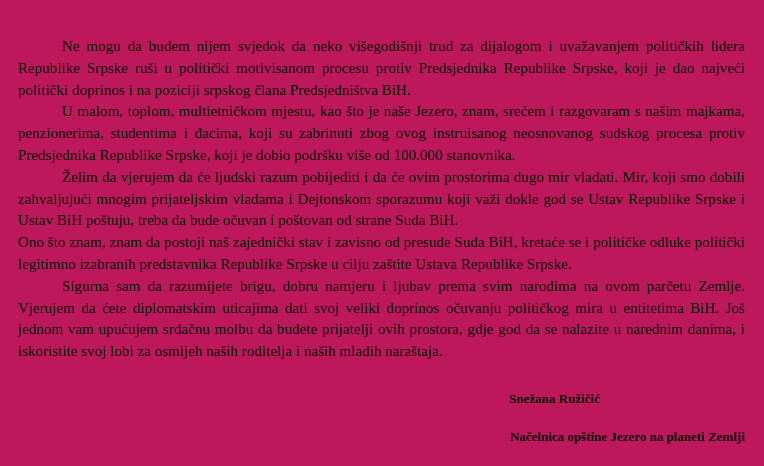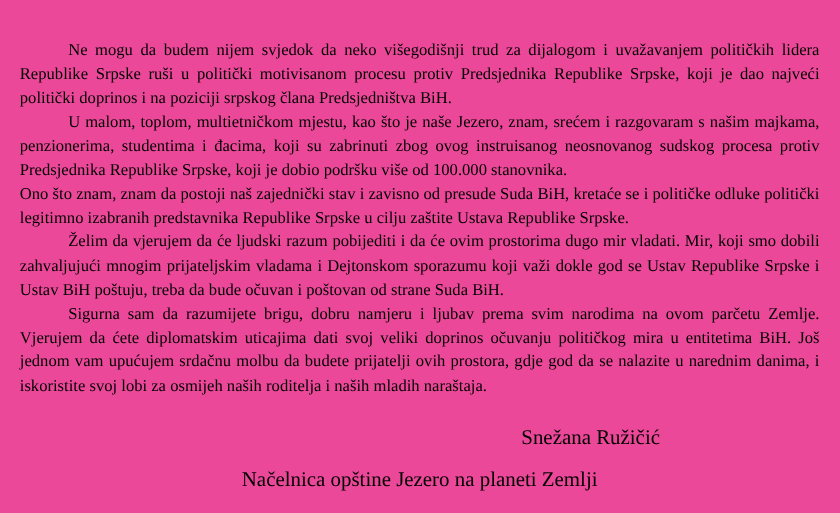--- a/index.html
+++ b/index.html
@@ -5,21 +5,21 @@
 <style>
   html, body {
     margin: 0;
     padding: 0;
     background: #ffffff;
   }
   .page {
     position: relative;
     width: 764px;
     height: 466px;
-    background: #ec4899;
+    background: #be185d;
     overflow: hidden;
     font-family: "Liberation Serif", "DejaVu Serif", serif;
     color: #000000;
     box-sizing: border-box;
   }
   .body-block {
     position: absolute;
     left: 18px;
     top: 36px;
     width: 727px;
@@ -40,48 +40,48 @@
   }
   .para.noindent {
     text-indent: 0;
   }
   
   .signature-block {
     position: absolute;
     left: 18px;
     top: 388px;
     width: 727px;
-    font-size: 19px;
+    font-size: 13px;
     line-height: 21.8px;
-    font-weight: normal;
+    font-weight: bold;
     text-align: right;
   }
   .sig-name {
     margin: 0;
     padding-right: 145px;
     text-align: right;
     white-space: nowrap;
   }
   .sig-title {
     margin: 0;
     margin-top: 16px;
-    text-align: center;
+    text-align: right;
     white-space: nowrap;
   }
 </style>
 </head>
 <body>
 
 <div class="page">
 
   <div class="body-block">
     <p class="para indent">Ne mogu da budem nijem svjedok da neko višegodišnji trud za dijalogom i uvažavanjem političkih lidera Republike Srpske ruši u politički motivisanom procesu protiv Predsjednika Republike Srpske, koji je dao najveći politički doprinos i na poziciji srpskog člana Predsjedništva BiH.</p>
     <p class="para indent">U malom, toplom, multietničkom mjestu, kao što je naše Jezero, znam, srećem i razgovaram s našim majkama, penzionerima, studentima i đacima, koji su zabrinuti zbog ovog instruisanog neosnovanog sudskog procesa protiv Predsjednika Republike Srpske, koji je dobio podršku više od 100.000 stanovnika.</p>
+    <p class="para indent">Želim da vjerujem da će ljudski razum pobijediti i da će ovim prostorima dugo mir vladati. Mir, koji smo dobili zahvaljujući mnogim prijateljskim vladama i Dejtonskom sporazumu koji važi dokle god se Ustav Republike Srpske i Ustav BiH poštuju, treba da bude očuvan i poštovan od strane Suda BiH.</p>
     <p class="para noindent">Ono što znam, znam da postoji naš zajednički stav i zavisno od presude Suda BiH, kretaće se i političke odluke politički legitimno izabranih predstavnika Republike Srpske u cilju zaštite Ustava Republike Srpske.</p>
-    <p class="para indent">Želim da vjerujem da će ljudski razum pobijediti i da će ovim prostorima dugo mir vladati. Mir, koji smo dobili zahvaljujući mnogim prijateljskim vladama i Dejtonskom sporazumu koji važi dokle god se Ustav Republike Srpske i Ustav BiH poštuju, treba da bude očuvan i poštovan od strane Suda BiH.</p>
     <p class="para indent">Sigurna sam da razumijete brigu, dobru namjeru i ljubav prema svim narodima na ovom parčetu Zemlje. Vjerujem da ćete diplomatskim uticajima dati svoj veliki doprinos očuvanju političkog mira u entitetima BiH. Još jednom vam upućujem srdačnu molbu da budete prijatelji ovih prostora, gdje god da se nalazite u narednim danima, i iskoristite svoj lobi za osmijeh naših roditelja i naših mladih naraštaja.</p>
   </div>
 
   <div class="signature-block">
     <p class="sig-name">Snežana Ružičić</p>
     <p class="sig-title">Načelnica opštine Jezero na planeti Zemlji</p>
   </div>
 
 </div>
 

